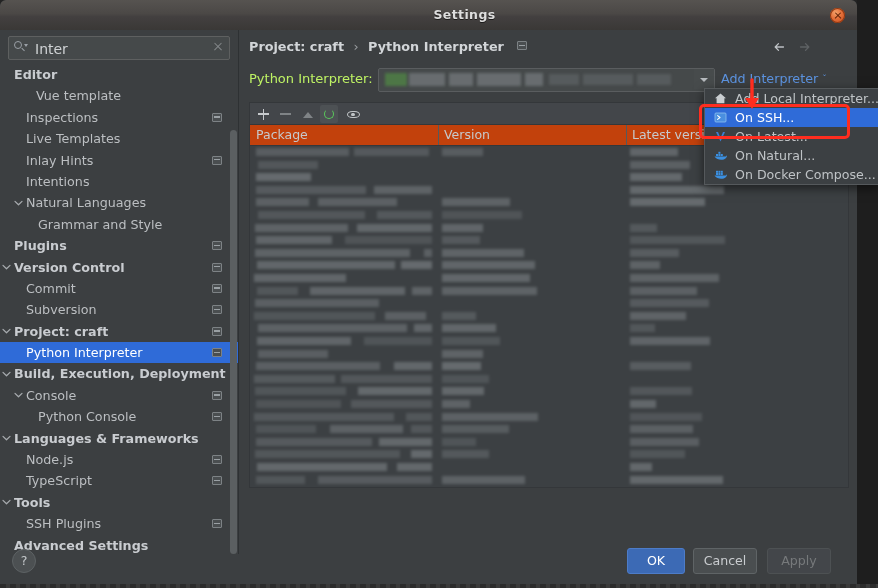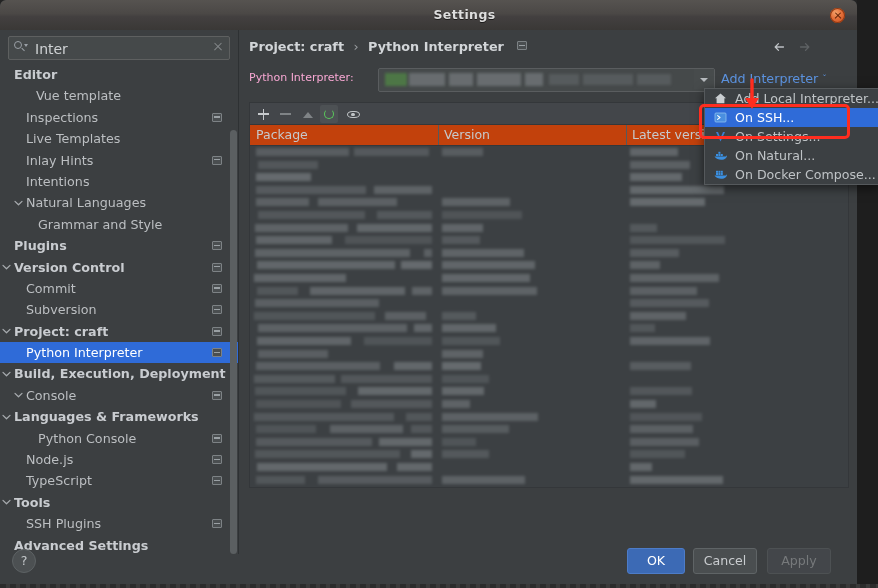--- a/index.html
+++ b/index.html
@@ -81,21 +81,21 @@
   .bc-sep{color:#9a9ea1;font-weight:normal;margin:0 5px;}
   .bc-badge{display:inline-block;width:10px;height:9px;border:1px solid #7d8285;border-radius:1px;
             box-sizing:border-box;background:#4a4e50;position:relative;top:-1px;margin-left:9px;}
   .bc-badge::after{content:"";position:absolute;left:1px;top:2.5px;width:6px;height:1.4px;background:#9aa0a4;}
 
   .nav-back,.nav-fwd{position:absolute;top:8px;width:18px;height:18px;cursor:pointer;}
   .nav-back{right:68px;}
   .nav-fwd{right:44px;opacity:.42;}
 
   .interp-row{position:absolute;left:10px;top:38px;width:600px;height:24px;}
-  .interp-label{position:absolute;left:0;top:3px;font-size:11px;color:#f9a8d4;white-space:nowrap;}
+  .interp-label{position:absolute;left:0;top:3px;font-size:13px;color:#bef264;white-space:nowrap;}
   .interp-field{position:absolute;left:129px;top:0;width:335px;height:22px;background:#45494a;
                 border:1px solid #5a5d5f;border-radius:2px;overflow:hidden;cursor:pointer;}
   .interp-arrow{position:absolute;right:0;top:0;width:20px;height:20px;background:#474b4c;}
   .interp-arrow::after{content:"";position:absolute;left:6px;top:9px;width:0;height:0;
               border-left:4px solid transparent;border-right:4px solid transparent;border-top:4px solid #b6babd;}
   .add-interp{position:absolute;left:472px;top:3px;color:#5c93e0;font-size:12.7px;cursor:pointer;white-space:nowrap;}
   .add-interp .chev{display:inline-block;margin-left:4px;font-size:9px;position:relative;top:-1px;}
 
   
   .blurblk{position:absolute;background:#7e8387;opacity:.62;filter:blur(1.6px);}
@@ -255,30 +255,30 @@
             <div class="tree-item">
               <span class="ti-arrow" style="left:12px">
                 <svg width="9" height="6" viewBox="0 0 9 6">
                   <path d="M1 1.4 L4.5 4.8 L8 1.4" stroke="#a7abae" stroke-width="1.25" fill="none" stroke-linecap="round" stroke-linejoin="round"></path>
                 </svg>
               </span>
               <span class="ti-label" style="left:26px">Console</span>
               <span class="ti-badge"></span>
             </div>
             <div class="tree-item">
+              <span class="ti-label" style="left:38px">Python Console</span>
+              <span class="ti-badge"></span>
+            </div>
+            <div class="tree-item">
               <span class="ti-arrow" style="left:0px">
                 <svg width="9" height="6" viewBox="0 0 9 6">
                   <path d="M1 1.4 L4.5 4.8 L8 1.4" stroke="#a7abae" stroke-width="1.25" fill="none" stroke-linecap="round" stroke-linejoin="round"></path>
                 </svg>
               </span>
               <span class="ti-label bold" style="left:14px">Languages &amp; Frameworks</span>
-            </div>
-            <div class="tree-item">
-              <span class="ti-label" style="left:38px">Python Console</span>
-              <span class="ti-badge"></span>
             </div>
             <div class="tree-item">
               <span class="ti-label" style="left:26px">Node.js</span>
               <span class="ti-badge"></span>
             </div>
             <div class="tree-item">
               <span class="ti-label" style="left:26px">TypeScript</span>
               <span class="ti-badge"></span>
             </div>
             <div class="tree-item">
@@ -481,21 +481,21 @@
         <span class="mi-icon"><svg width="15" height="15" viewBox="0 0 15 15">
             <rect x="2" y="3" width="11" height="9" rx="1" fill="#4a8fe0" stroke="#8fc0f0" stroke-width="0.8"></rect>
             <path d="M4.6 5.6 L7 7.5 L4.6 9.4" stroke="#ffffff" stroke-width="1.1" fill="none" stroke-linecap="round" stroke-linejoin="round"></path>
           </svg></span>
         <span class="mi-label">On SSH...</span>
       </div>
       <div class="menu-item">
         <span class="mi-icon"><svg width="15" height="15" viewBox="0 0 15 15">
             <path d="M3 3 L7.5 12.5 L12 3 L10 3 L7.5 9 L5 3 Z" fill="#3b7fd4"></path>
           </svg></span>
-        <span class="mi-label">On Settings...</span>
+        <span class="mi-label">On Latest...</span>
       </div>
       <div class="menu-item">
         <span class="mi-icon"><svg width="15" height="15" viewBox="0 0 15 15">
             <rect x="3" y="6" width="2" height="2" fill="#3b8fe0"></rect>
             <rect x="5.4" y="6" width="2" height="2" fill="#3b8fe0"></rect>
             <rect x="7.8" y="6" width="2" height="2" fill="#3b8fe0"></rect>
             <rect x="5.4" y="3.8" width="2" height="2" fill="#3b8fe0"></rect>
             <path d="M1.5 8.6 h10.2 c1.1 0 2-.6 2.3-1.6 .3 1 -.4 3.6 -3.2 4.4 -2.6 .7 -7.3 .5 -9.3 -2.8 Z" fill="#3b8fe0"></path>
           </svg></span>
         <span class="mi-label">On Natural...</span>

